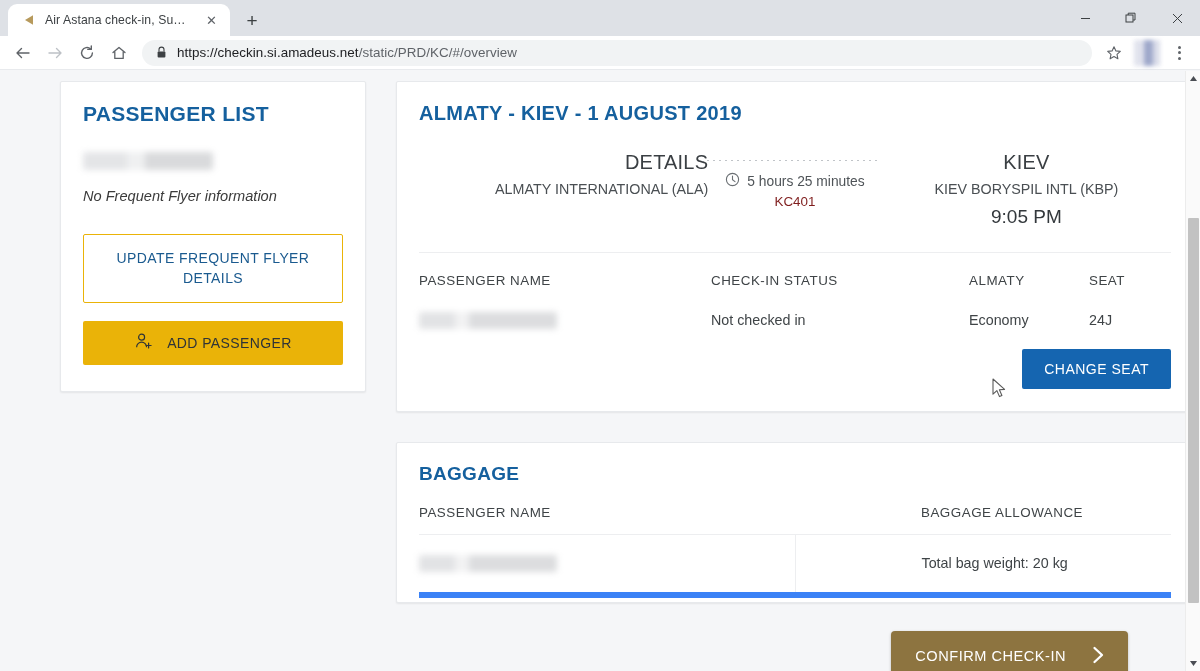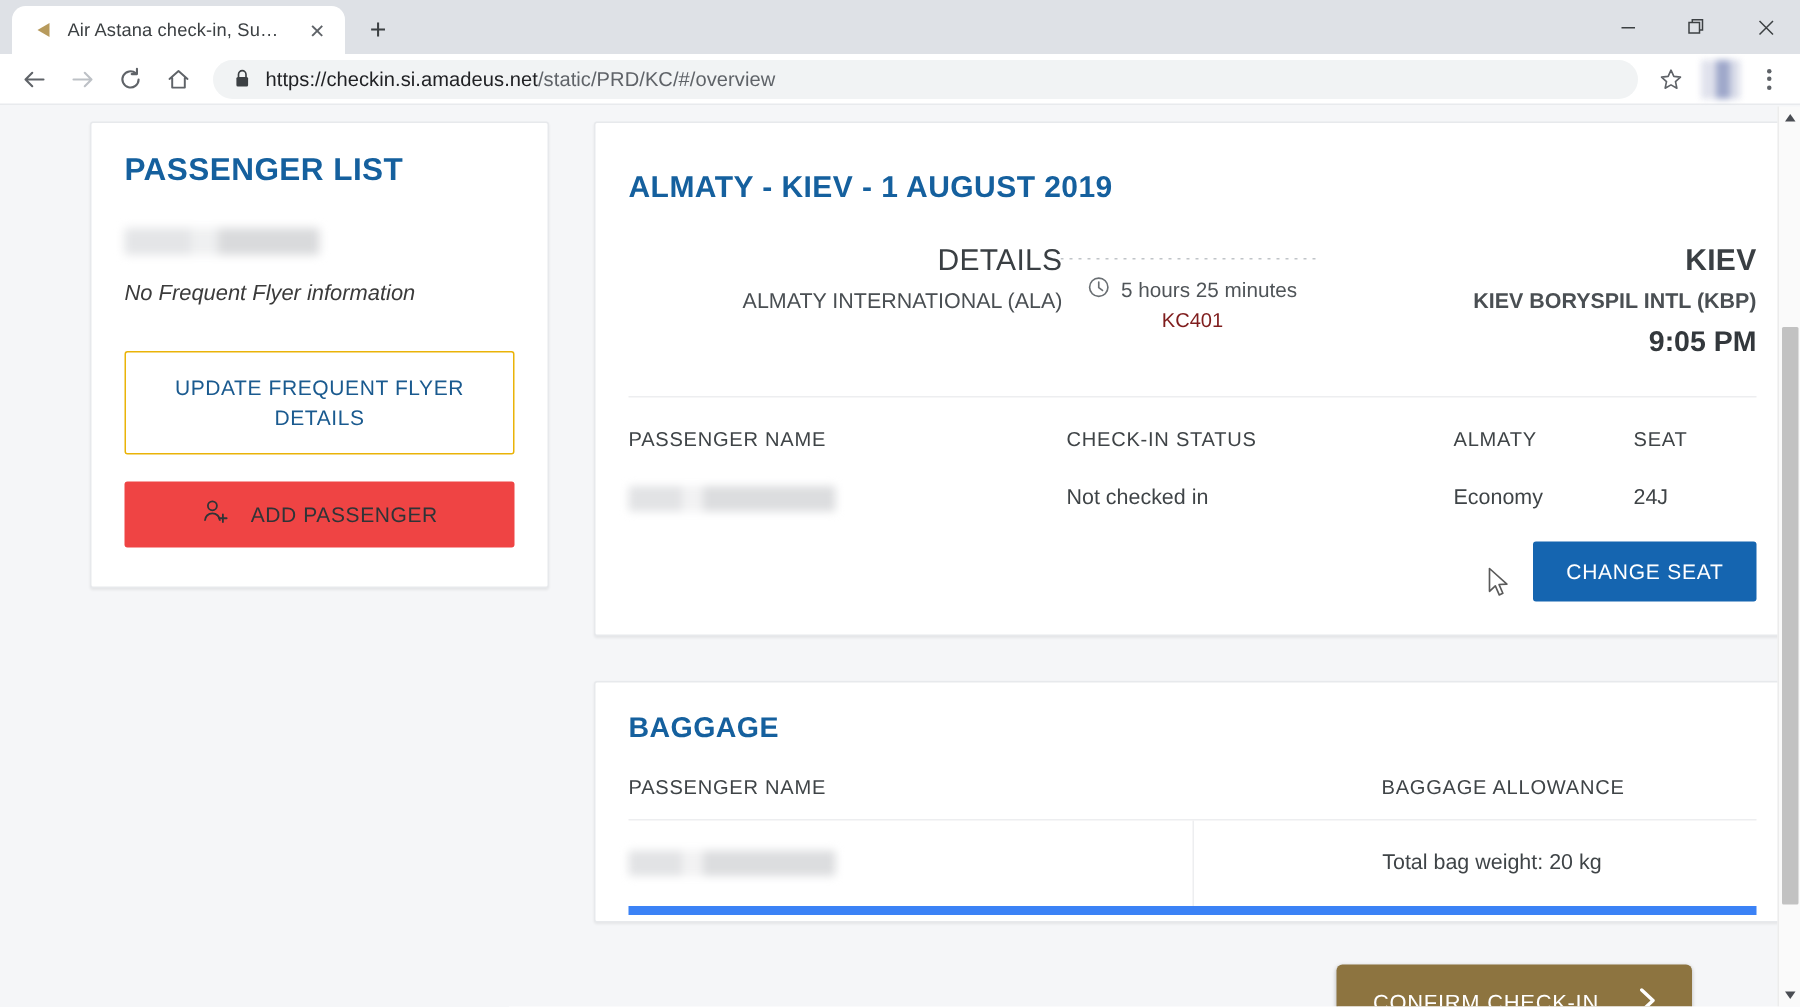--- a/index.html
+++ b/index.html
@@ -103,36 +103,35 @@
   .ffinfo {
     font-size: 14.6px; color: #3b3b3b; font-style: italic; margin-bottom: 30px;
   }
   .btn-outline {
     width: 100%; border: 1px solid #eab308; border-radius: 2px;
     color: #1a5a8f; background: #fff; font-size: 14px; letter-spacing: .4px;
     padding: 13px 6px; text-align: center; line-height: 1.45;
     margin-bottom: 18px;
   }
   .btn-soft {
-    width: 100%; background: #ef4444; border: none; border-radius: 2px;
+    width: 100%; background: #eab308; border: none; border-radius: 2px;
     color: #2f3437; font-size: 14px; letter-spacing: .4px;
     padding: 11px 6px; display: flex; align-items: center; justify-content: center; gap: 14px;
   }
 
   
   .flight { padding: 20px 22px 18px 22px; }
   .flight-title {
     color: #15609e; font-size: 20px; font-weight: bold; letter-spacing: .3px;
     margin-bottom: 22px;
-    margin-top: 12px;
   }
   .route { display: flex; align-items: flex-start; justify-content: center; padding-bottom: 20px; }
   .ep { font-size: 14px; color: #555a5e; line-height: 1.55; }
   .ep.dep { text-align: right; width: 300px; }
-  .ep.arr { text-align: right; width: 300px; font-weight: bold; }
+  .ep.arr { text-align: center; width: 300px; }
   .ep .city { font-size: 20px; color: #3a3f43; letter-spacing: .2px; }
   .ep .apt { font-size: 14.3px; color: #4a4f53; }
   .ep .time { font-size: 19px; color: #33383c; margin-top: 2px; }
   .mid { width: 180px; text-align: center; padding-top: 13px; }
   .dots {
     height: 1px; margin: 0 auto 11px auto; width: 172px;
     background-image: linear-gradient(to right, #c0c4c8 0 2px, transparent 2px 6px);
     background-size: 6px 1px; background-repeat: repeat-x;
     position: relative; left: -2px;
   }

